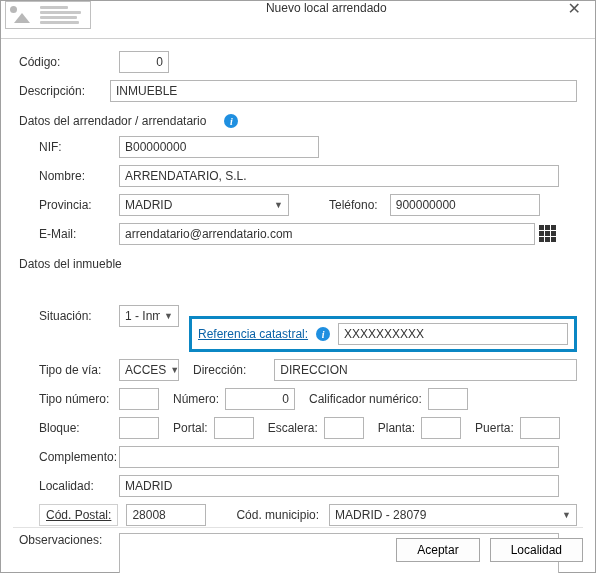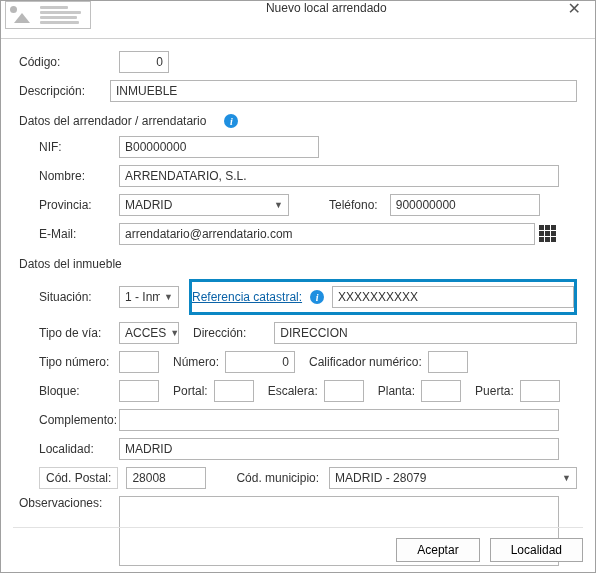--- a/index.html
+++ b/index.html
@@ -63,31 +63,31 @@
   .section-head{margin:12px 0 8px 0;color:#333;display:flex;align-items:flex-start;gap:18px;}
   .info-icon{display:inline-flex;width:14px;height:14px;border-radius:50%;background:#1f8fe0;color:#fff;font-weight:bold;font-size:10px;align-items:center;justify-content:center;font-family:Georgia,serif;font-style:italic;}
   .qr{width:18px;height:18px;display:inline-block;margin-left:4px;
       background:
        linear-gradient(#333,#333),linear-gradient(#333,#333),linear-gradient(#333,#333),
        linear-gradient(#333,#333),linear-gradient(#333,#333),linear-gradient(#333,#333),
        linear-gradient(#333,#333),linear-gradient(#333,#333),linear-gradient(#333,#333);
       background-size:5px 5px;
       background-position:0 0,6px 0,12px 0,0 6px,12px 6px,0 12px,6px 12px,12px 12px,6px 6px;
       background-repeat:no-repeat;}
-  .highlight-box{border:3px solid #0b87c4;padding:4px 0;display:flex;align-items:center;gap:8px;flex:1;}
+  .highlight-box{border:3px solid #0b87c4;padding:4px 6px;display:flex;align-items:center;gap:8px;flex:1;margin-top:37px;}
   .highlight-box a{color:#0b63a8;text-decoration:underline;}
   .highlight-box input{flex:1;}
   .small-in{width:40px;}
   .med-in{width:70px;}
   .tight-lbl{margin:0 6px 0 14px;}
   .first-tight-lbl{margin:0 6px 0 0;}
   .btn{border:1px solid #a6a6a6;background:#fdfdfd;height:24px;padding:4px 20px;font:inherit;cursor:pointer;}
   .buttons{position:absolute;right:12px;bottom:10px;display:flex;gap:10px;border-top:1px solid #e2e2e2;padding-top:10px;width:calc(100% - 24px);justify-content:flex-end;left:12px;}
   textarea.obs{resize:none;width:440px;height:70px;border:1px solid #b5b5b5;font:inherit;padding:4px;overflow-y:scroll;}
-  .codpostal-lbl{border:1px solid #cfcfcf;padding:3px 6px;background:#fff;margin-left:20px;}
+  .codpostal-lbl{border:1px solid #cfcfcf;padding:3px 6px;background:#fff;margin-left:20px;text-decoration:underline;}
 </style>
 </head>
 <body>
 
 <div class="dialog">
 
   <div class="titlebar">
     <div class="logo">
       <div class="logo-left">
           <span class="sun"></span>

